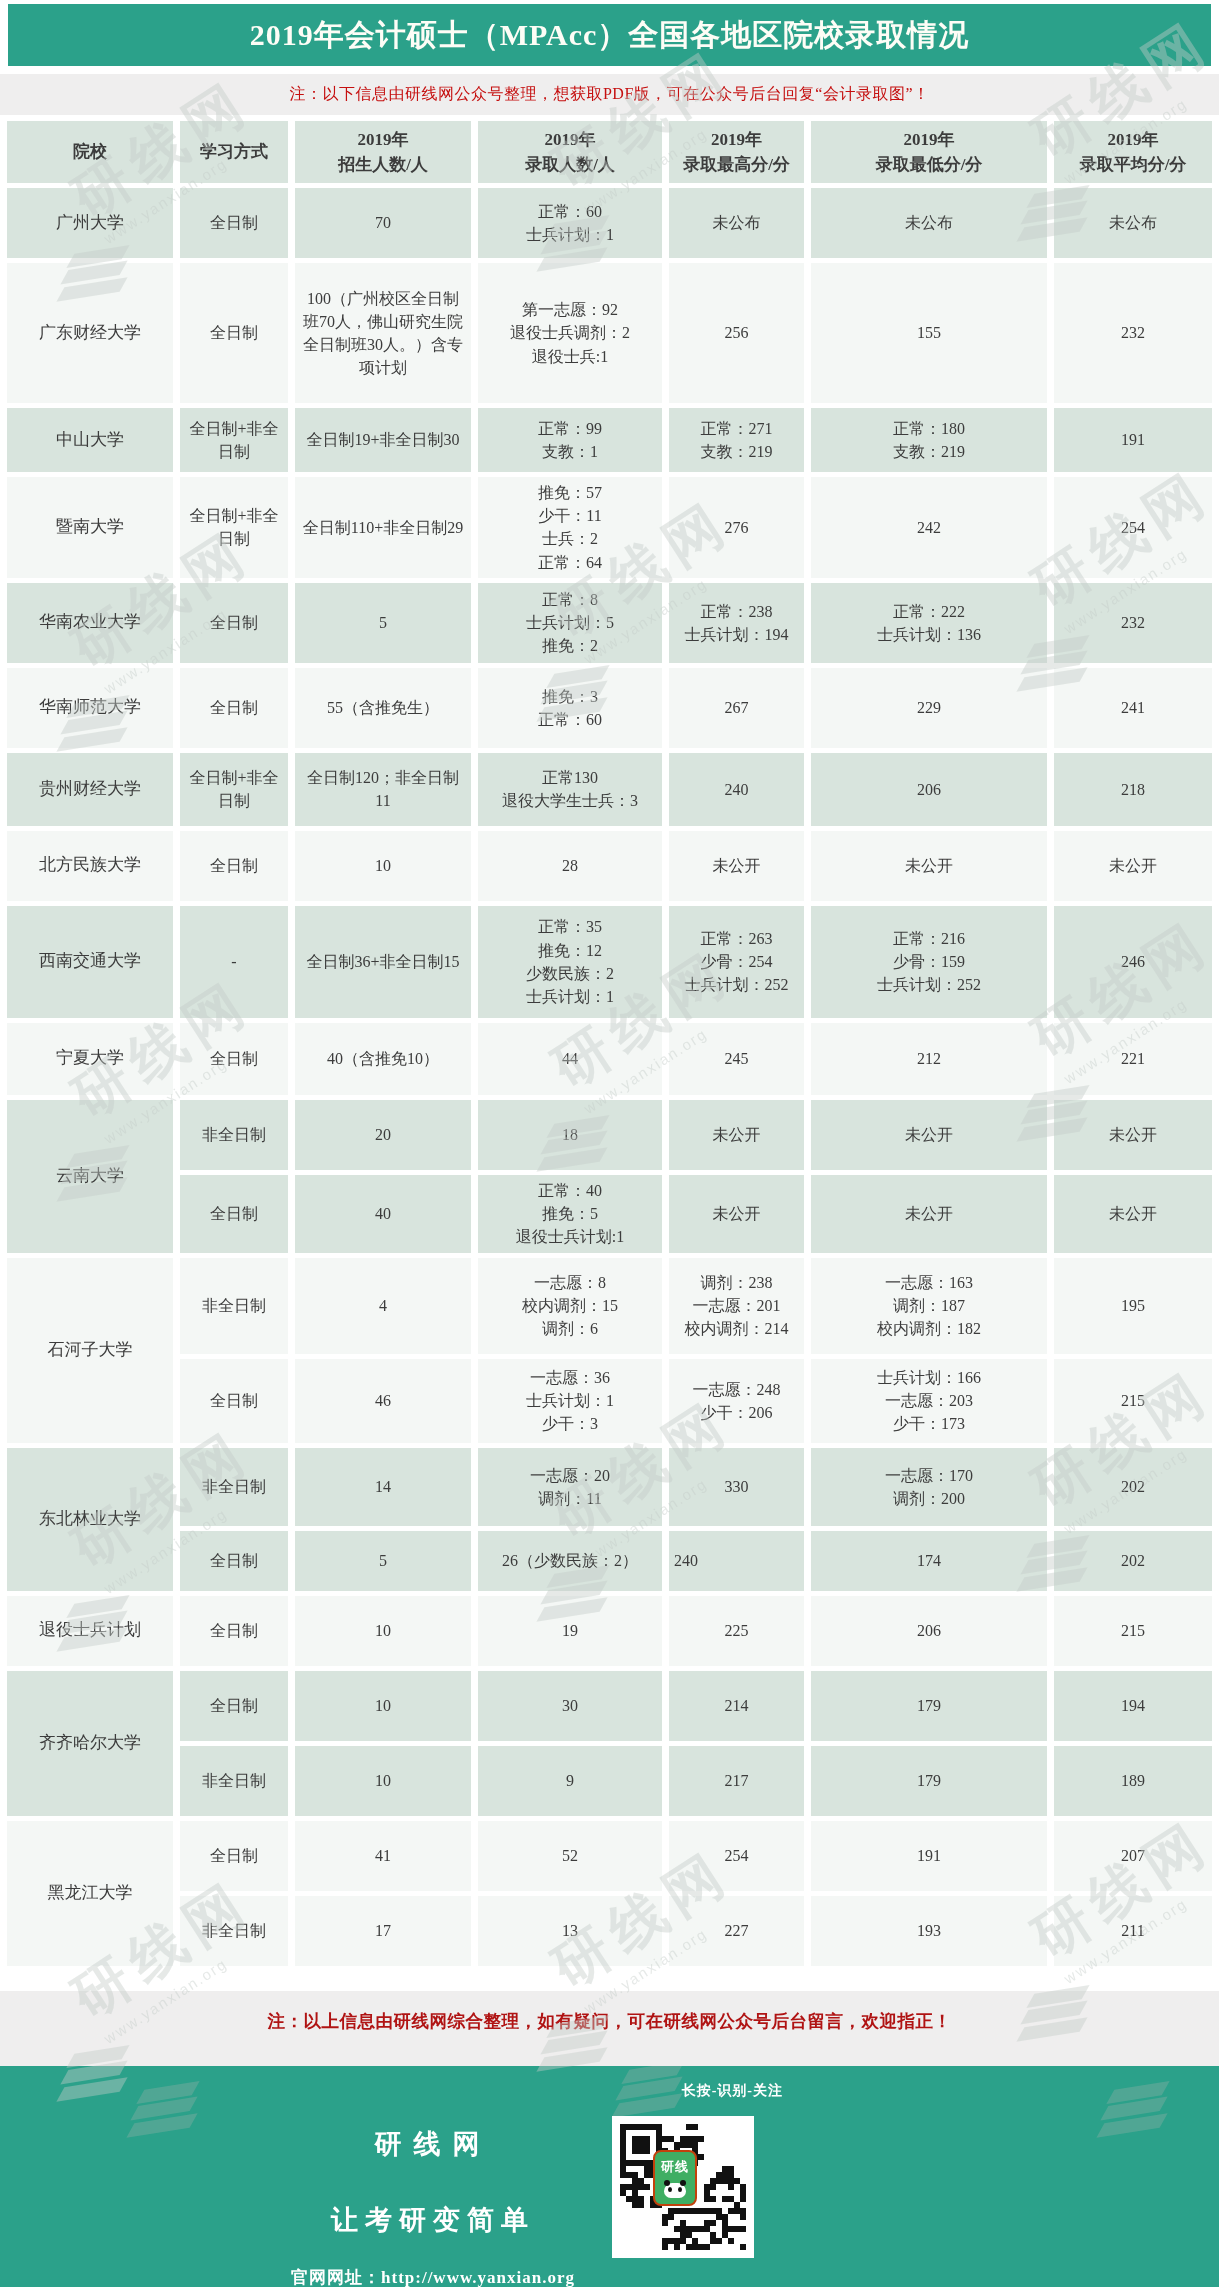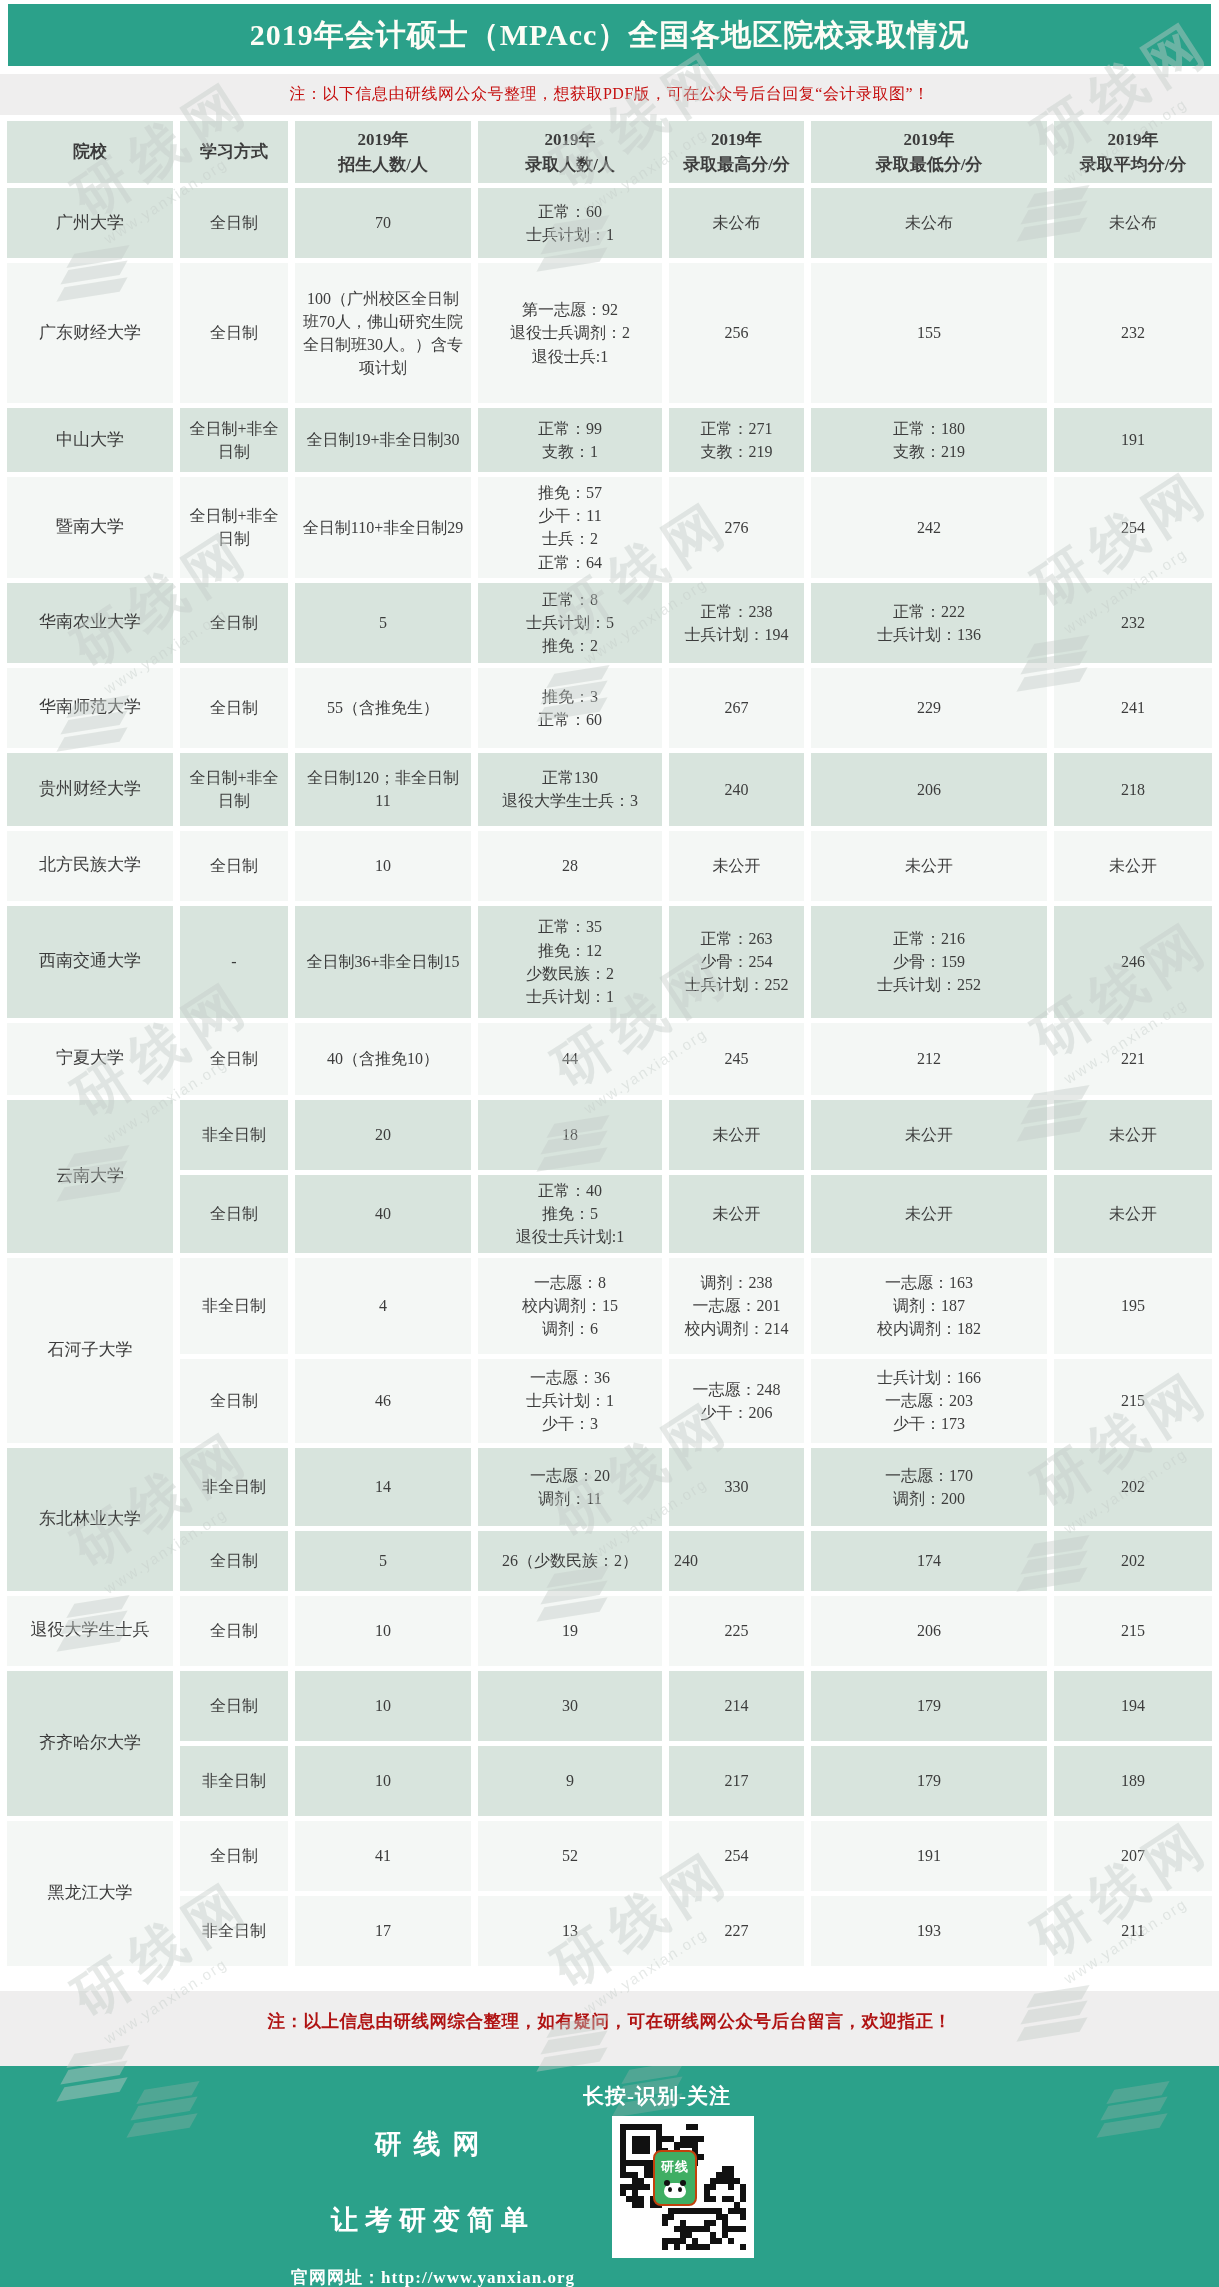--- a/index.html
+++ b/index.html
@@ -31,22 +31,22 @@
   td.l{background:var(--row_light)}
   td.school{font-size:17px}
   td.left{text-align:left}
 
   
   .bottom-note{margin-top:20px;background:var(--note_bg);padding:16px 0 30px 0;text-align:center}
   .bottom-note div{color:var(--red_bottom);font-weight:bold;font-size:17.5px;line-height:1.65;letter-spacing:.5px}
 
   
   .footer{position:relative;height:223px;background:var(--teal);overflow:hidden}
-  .f-caption{position:absolute;left:583px;top:16px;width:200px;text-align:left;
-    color:#fff;font-weight:bold;font-size:21px;letter-spacing:1px}
+  .f-caption{position:absolute;left:583px;top:16px;width:200px;text-align:right;
+    color:#fff;font-weight:bold;font-size:14px;letter-spacing:1px}
   .qr{position:absolute;left:612px;top:50px;width:142px;height:142px;background:#fff;padding:8px}
   .qr-grid{position:relative;width:126px;height:126px;display:grid;
     grid-template-columns:repeat(21,6px);grid-template-rows:repeat(21,6px)}
   .qr-grid i{display:block}
   .qr-grid i.b{background:#111}
   .qr-logo{position:absolute;left:41px;top:34px;width:44px;height:56px;background:var(--qr_green);
     border-radius:8px;display:flex;flex-direction:column;align-items:center;border:2px solid #c2410c}
   .qr-logo span{color:#fff;font-size:13px;font-weight:bold;margin-top:6px;letter-spacing:1px}
   .panda{position:relative;width:22px;height:15px;background:#fff;border-radius:11px 11px 9px 9px;margin-top:7px}
   .panda:before,.panda:after{content:"";position:absolute;top:-3px;width:6px;height:6px;border-radius:50%;background:#111}
@@ -286,21 +286,21 @@
         </tr>
         <tr style="height: 60px;">
           <td class="g">全日制</td>
           <td class="g">5</td>
           <td class="g">26（少数民族：2）</td>
           <td class="g left">240</td>
           <td class="g">174</td>
           <td class="g">202</td>
         </tr>
         <tr style="height: 70px;">
-          <td class="school l" rowspan="1">退役大学生士兵</td>
+          <td class="school l" rowspan="1">退役士兵计划</td>
           <td class="l">全日制</td>
           <td class="l">10</td>
           <td class="l">19</td>
           <td class="l">225</td>
           <td class="l">206</td>
           <td class="l">215</td>
         </tr>
         <tr style="height: 70px;">
           <td class="school g" rowspan="2">齐齐哈尔大学</td>
           <td class="g">全日制</td>

